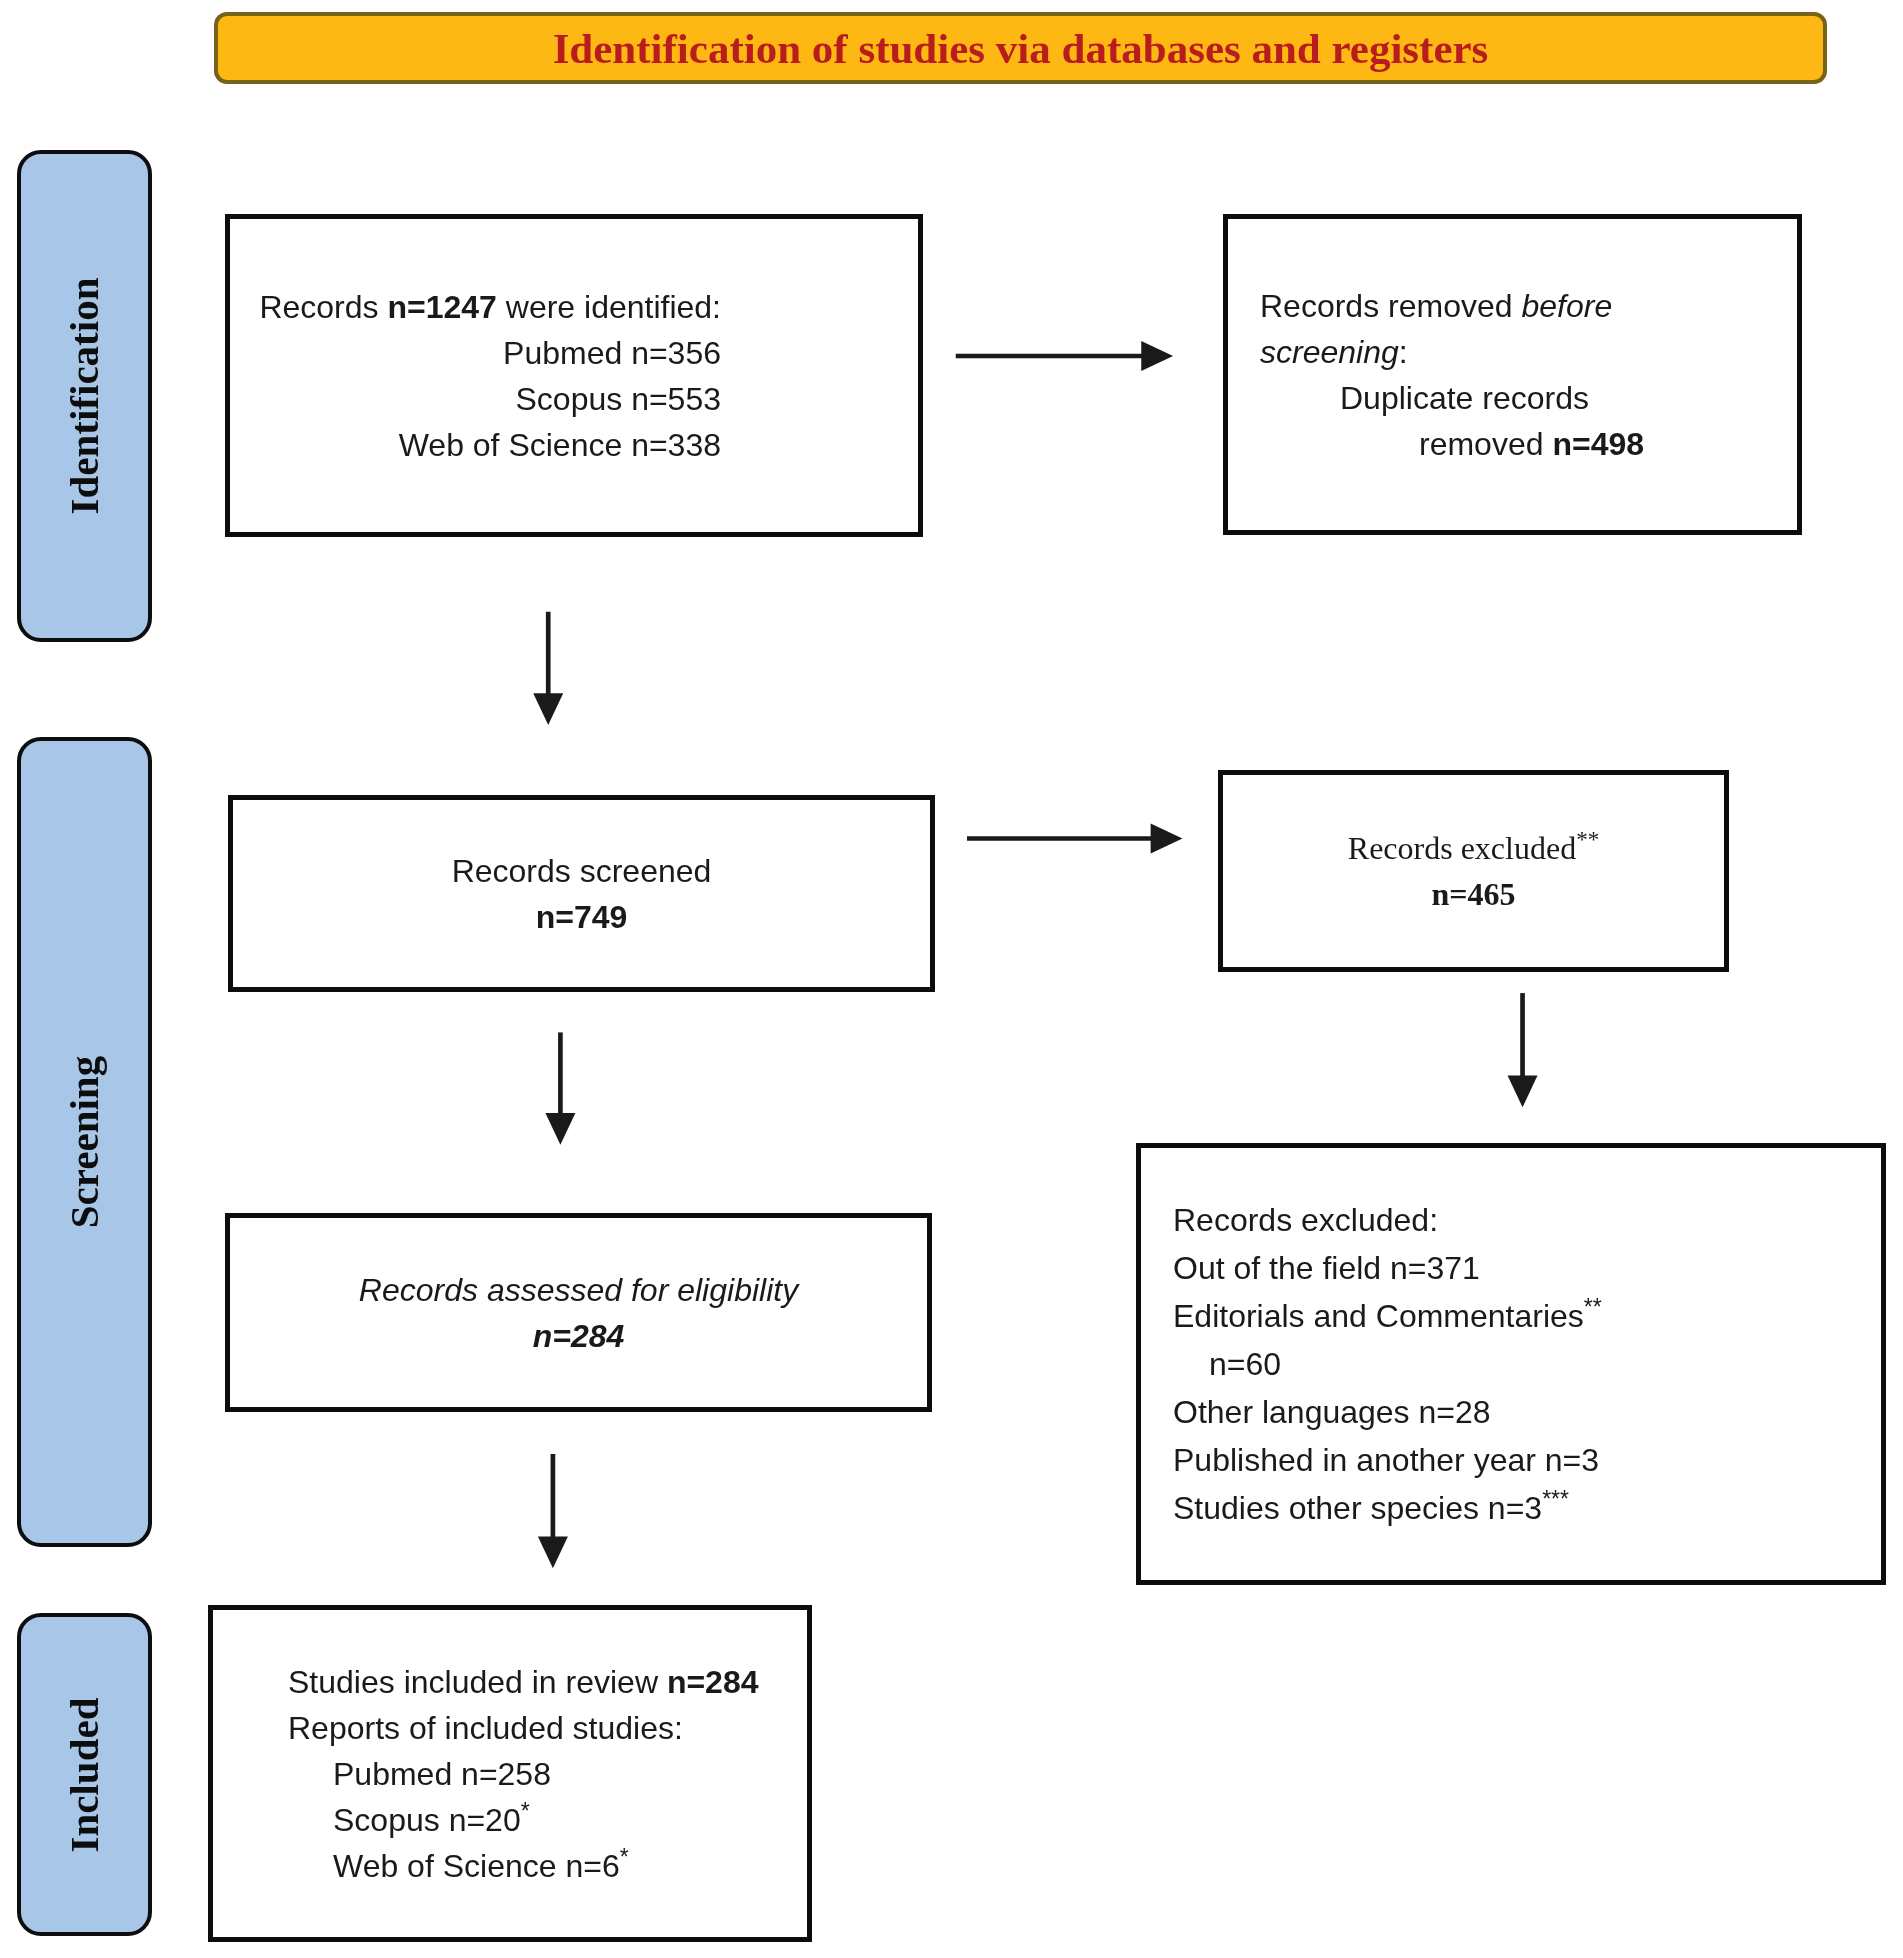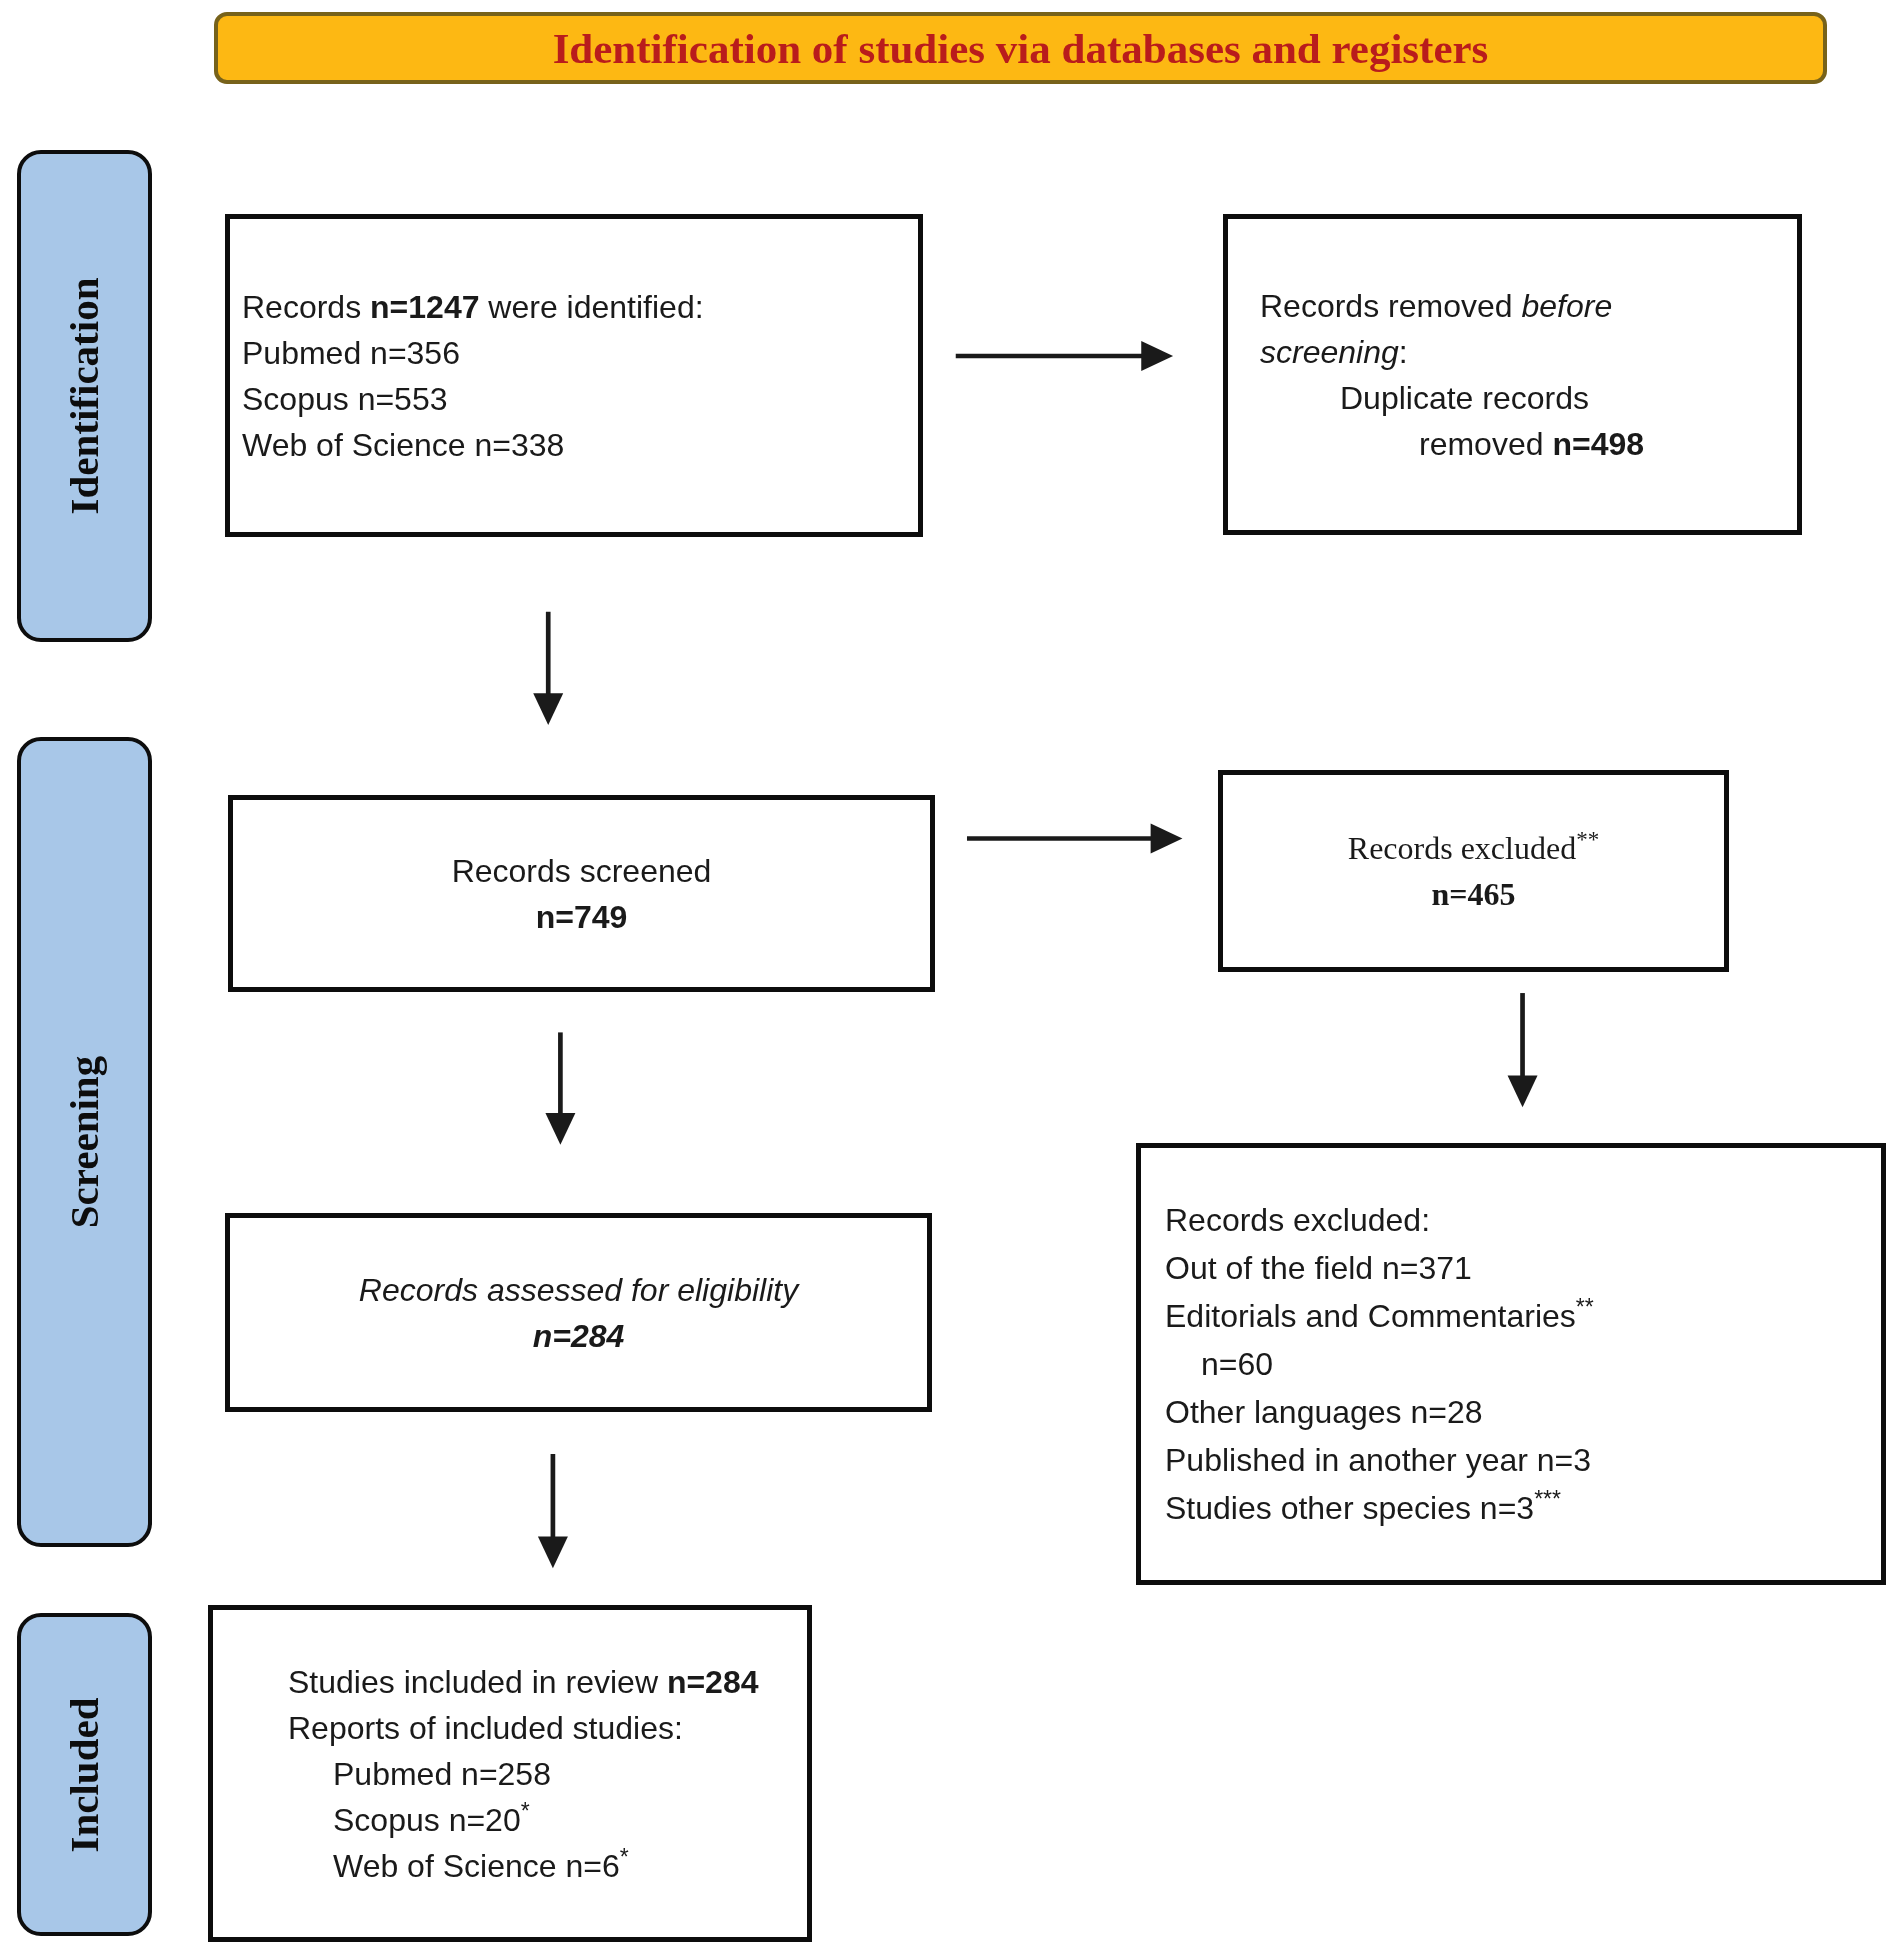--- a/index.html
+++ b/index.html
@@ -43,28 +43,28 @@
   .fbox{
     position:absolute;background:#fff;
     border:5.6px solid #0d0d0d;box-sizing:border-box;
     display:flex;flex-direction:column;justify-content:center;
     font-size:32px;line-height:46px;color:#1a1a1a;
   }
   .fbox .boxline{white-space:nowrap;}
   .fbox sup{font-size:0.72em;vertical-align:super;line-height:0;}
   .bold{font-weight:bold;}
   #box-identified{left:225px;top:214px;width:698px;height:323px;}
-  #box-identified .inner{width:487px;margin-left:12px;text-align:left;}
+  #box-identified .inner{width:487px;margin-left:4px;text-align:right;}
   #box-removed{left:1223px;top:214px;width:579px;height:321px;padding-left:32px;}
   #box-removed .wrapline{white-space:normal;width:473px;}
   #box-removed .indent2{margin-left:80px;}
   #box-removed .indent3{margin-left:159px;}
   #box-screened{left:228px;top:795px;width:707px;height:197px;text-align:center;}
   #box-excluded{left:1218px;top:770px;width:511px;height:202px;text-align:center;font-family:Liberation Serif, serif;}
-  #box-detail{left:1136px;top:1143px;width:750px;height:442px;padding-left:24px;}
+  #box-detail{left:1136px;top:1143px;width:750px;height:442px;padding-left:32px;}
   #box-detail .boxline{line-height:48px;}
   #box-detail .ind{margin-left:36px;}
   #box-assessed{left:225px;top:1213px;width:707px;height:199px;text-align:center;font-style:italic;}
   #box-included{left:208px;top:1605px;width:604px;height:337px;padding-left:75px;}
   #box-included .item{margin-left:45px;}
   
   .arrows{position:absolute;left:0;top:0;width:1904px;height:1958px;pointer-events:none;}
   .arrows line{stroke:var(--arrow-color,#1a1a1a);stroke-width:5;}
   .arrows polygon{fill:var(--arrow-color,#1a1a1a);}
 </style>

